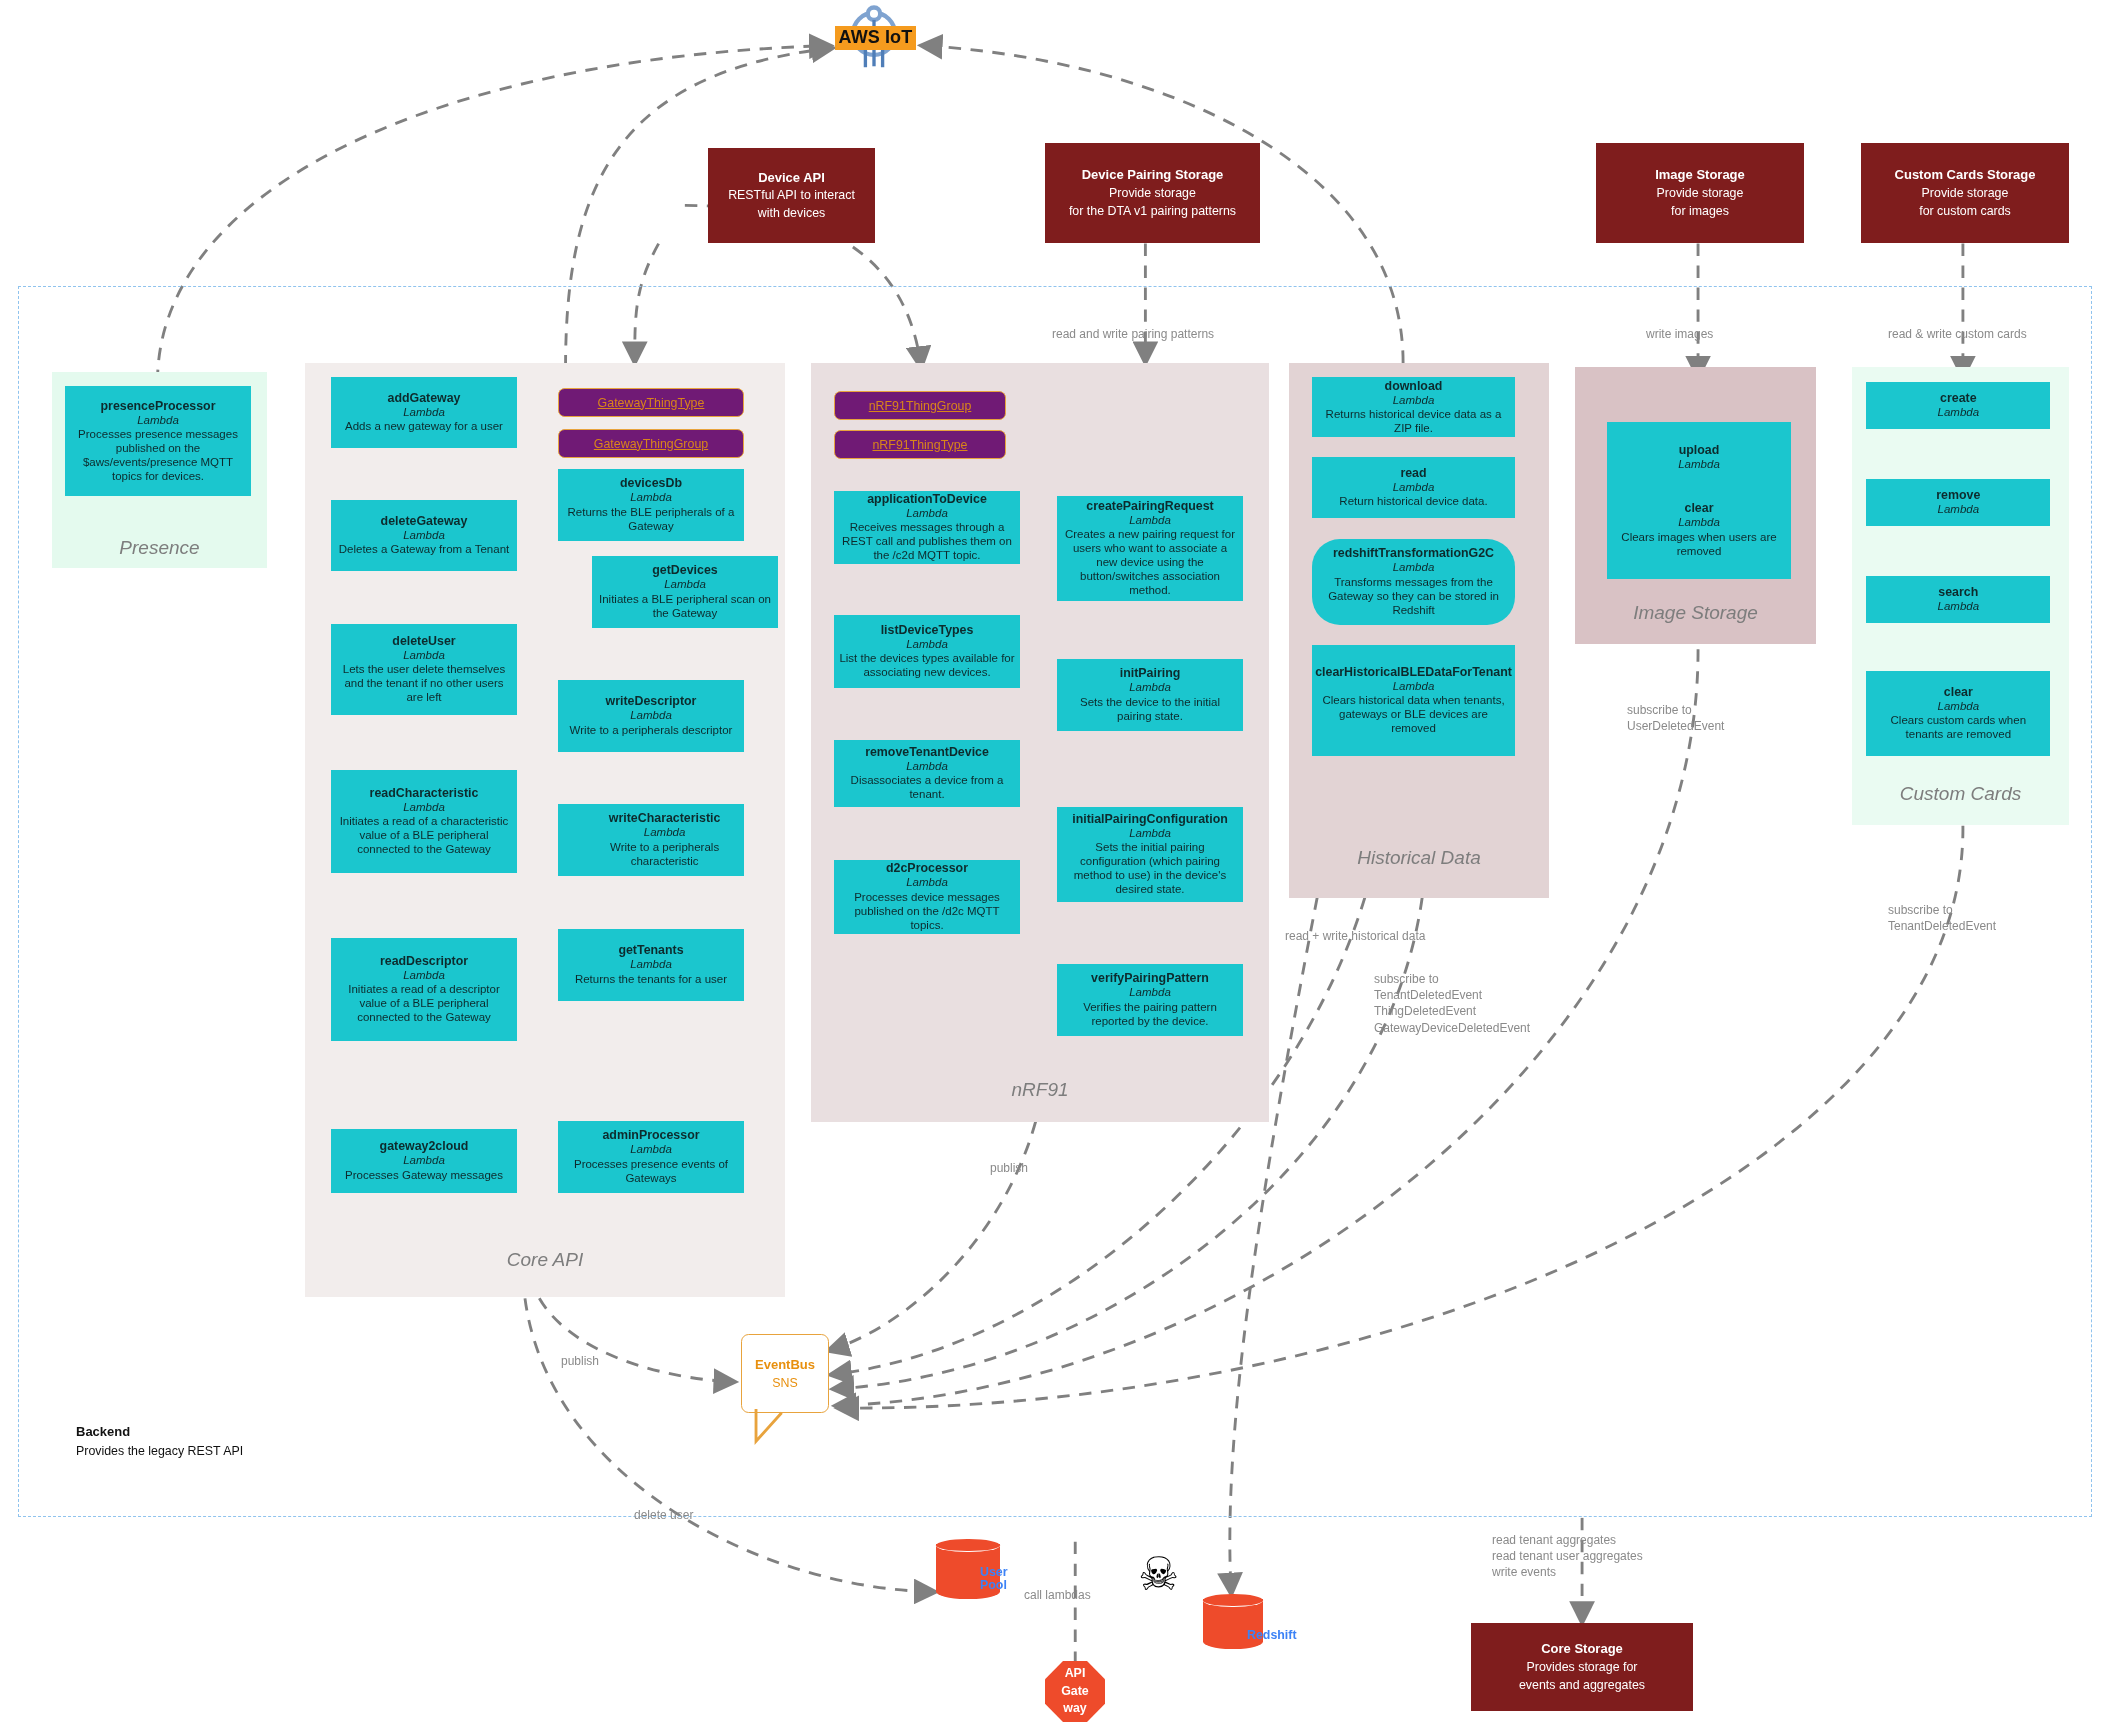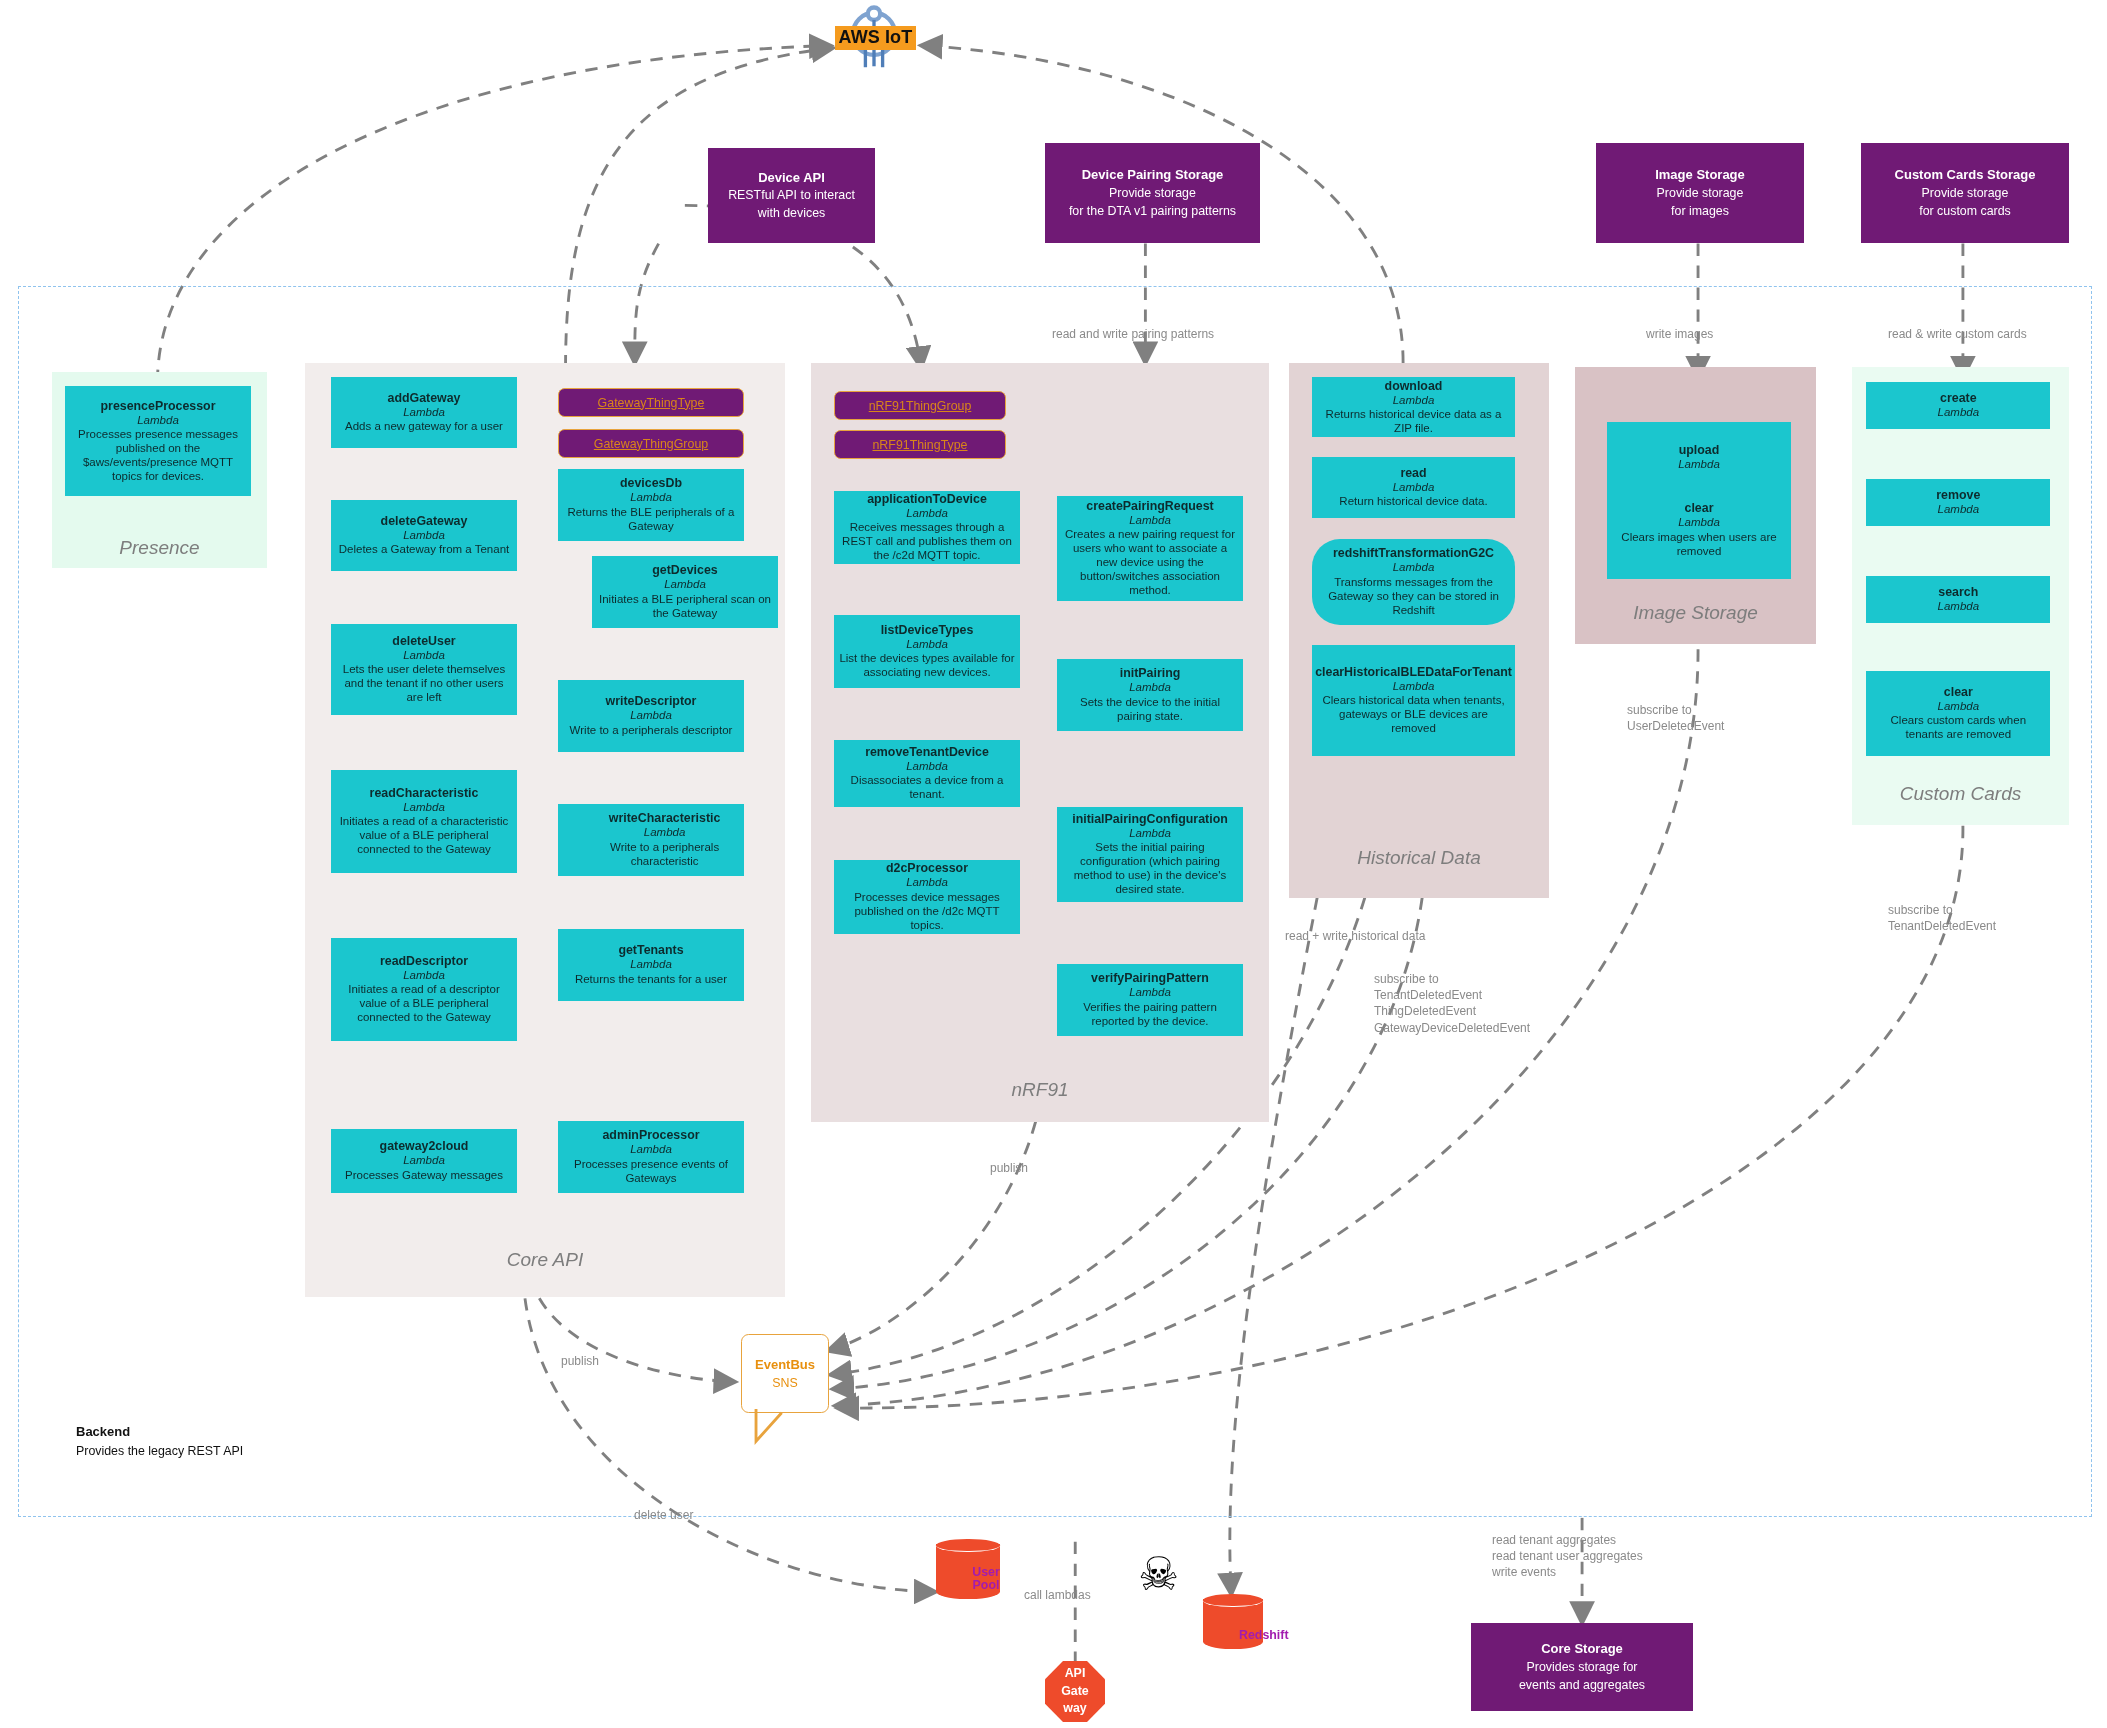--- a/index.html
+++ b/index.html
@@ -17,21 +17,21 @@
   .lambda .ty{font-style:italic;font-size:11.5px;line-height:1.15;}
   .lambda .ds{font-size:11.5px;line-height:1.22;}
 
   .group{position:absolute;box-sizing:border-box;}
   .group > .glabel{
     position:absolute;left:0;right:0;bottom:8.6px;text-align:center;
     font-style:italic;font-size:19px;color:#7d7d7d;
   }
 
   .bluebox{
-    position:absolute;background:#701a75;color:#ffffff;box-sizing:border-box;
+    position:absolute;background:#7f1d1d;color:#ffffff;box-sizing:border-box;
     display:flex;flex-direction:column;align-items:center;justify-content:center;
     text-align:right;padding:4.8px;
   }
   .bluebox .bt{font-weight:bold;font-size:13px;line-height:1.5;}
   .bluebox .bd{font-size:12.4px;line-height:1.45;font-weight:300;}
 
   .thing{
     position:absolute;border:1.4px solid #E8A33D;background:#701a75;border-radius:6.7px;
     display:flex;align-items:center;justify-content:center;color:#D9851A;
     font-size:12.4px;box-sizing:border-box;text-decoration:underline;
@@ -42,21 +42,21 @@
   .dashframe{position:absolute;border:1.4px dashed #8FC3EE;box-sizing:border-box;}
 
   .backend-title{position:absolute;font-weight:bold;font-size:13px;color:#111;}
   .backend-sub{position:absolute;font-size:12.4px;color:#111;}
 
   
   .cyl{position:absolute;}
   .cyl .body{position:absolute;left:0;right:0;top:5.2px;bottom:0;background:#EE4B2B;border-radius:0 0 50%/0 0 6.7px 6.7px;}
   .cyl .body{border-radius:0 0 46% 46%/0 0 7.6px 7.6px;}
   .cyl .top{position:absolute;left:0;right:0;top:0;height:12.4px;background:#EE4B2B;border-radius:50%;border-bottom:1.4px solid #fff;}
-  .cyl .lbl{position:absolute;left:8px;right:0;bottom:5.7px;text-align:center;color:#a21caf;font-weight:bold;font-size:12.4px;line-height:1.12;padding-left:28px;}
+  .cyl .lbl{position:absolute;left:16px;right:0;bottom:5.7px;text-align:center;color:#3b82f6;font-weight:bold;font-size:12.4px;line-height:1.12;padding-left:28px;}
 
   .octa{
     position:absolute;background:#EE4B2B;color:#fff;font-weight:bold;font-size:12.4px;
     display:flex;flex-direction:column;align-items:center;justify-content:center;text-align:center;
     clip-path:polygon(30% 0,70% 0,100% 30%,100% 70%,70% 100%,30% 100%,0 70%,0 30%);
     line-height:1.45;
   }
 
   .eventbus{
     position:absolute;border:1.9px solid #E8A33D;border-radius:7.6px;background:#fff;

